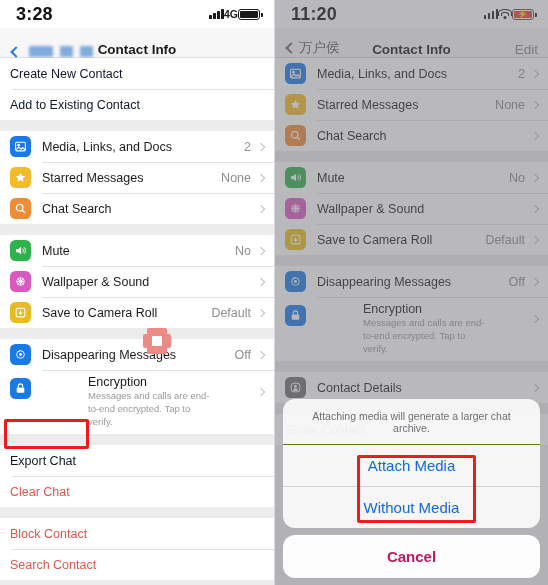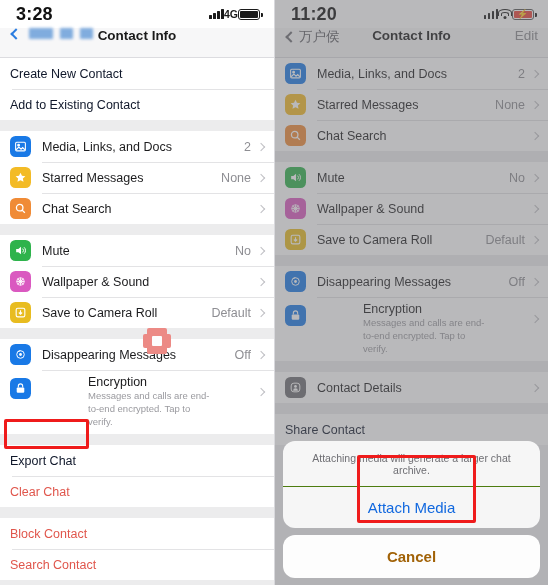--- a/index.html
+++ b/index.html
@@ -57,21 +57,21 @@
     border-radius: 50% 50% 0 0;
   }
   .wifi .w1 { width: 14px; height: 7px; top: 0; }
   .wifi .w2 { width: 8px; height: 4px; top: 3.5px; }
   .wifi .w3 { width: 3px; height: 3px; top: 7px; background: #1a1a1a; border-radius: 50%; border: none; }
 
   
   .navbar {
     height: 30px;
     background: #f7f7f8;
-    display: flex; align-items: flex-start;
+    display: flex; align-items: flex-end;
     padding: 0 10px;
     position: relative;
     border-bottom: 1px solid #dcdce0;
   }
   .nav-back { display: flex; align-items: center; gap: 4px; cursor: pointer; }
   .chev-left {
     width: 8px; height: 8px;
     border-left: 2px solid #2b7de0; border-bottom: 2px solid #2b7de0;
     transform: rotate(45deg);
     margin-left: 2px;
@@ -179,21 +179,21 @@
   .sheet-btn {
     font-size: 15px; color: #1168df;
     text-align: center; padding: 12px 8px;
     cursor: pointer;
   }
   .sheet-btn + .sheet-btn { border-top: 1px solid #d3d3d6; }
   .sheet-cancel {
     background: #fdfdfd;
     border-radius: 12px;
     text-align: center;
-    font-size: 15px; font-weight: bold; color: #a16207;
+    font-size: 15px; font-weight: bold; color: #be185d;
     padding: 13px 8px;
     cursor: pointer;
   }
 </style>
 </head>
 <body>
 
 <div class="screens">
 
   <div class="phone phone-left">
@@ -539,20 +539,21 @@
         </div>
       </div>
     </div>
 
     <div class="dim"></div>
 
     <div class="sheet-wrap">
       <div class="sheet">
         <div class="sheet-title">Attaching media will generate a larger chat archive.</div>
         <div class="sheet-btn">Attach Media</div>
+        <div class="sheet-btn">Without Media</div>
       </div>
       <div class="sheet-cancel">Cancel</div>
     </div>
 
     <div class="hl-box" style="left:82px; top:455px; width:119px; height:68px;"></div>
   </div>
 
 </div>
 
 </body></html>

